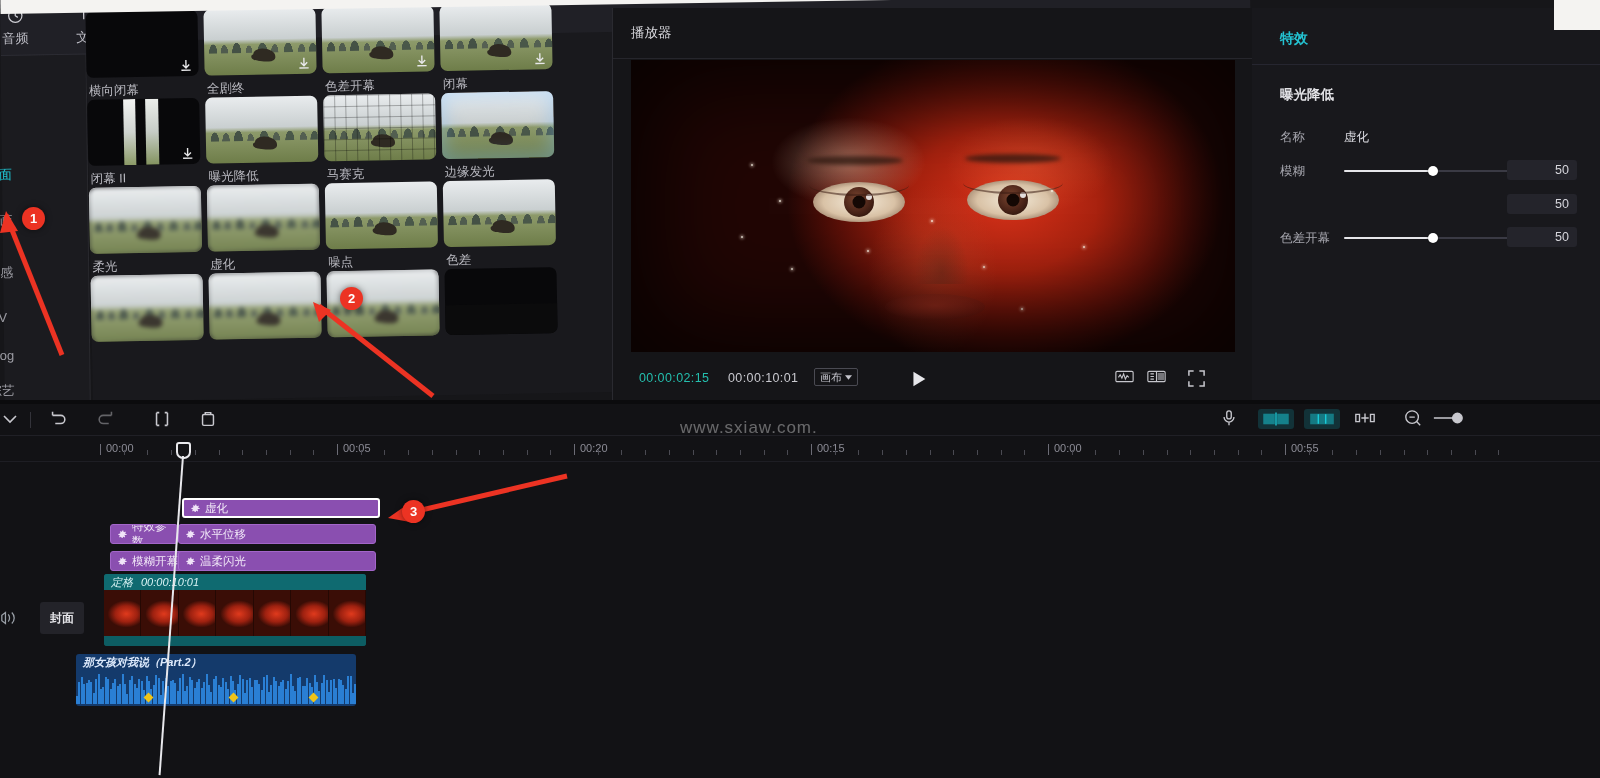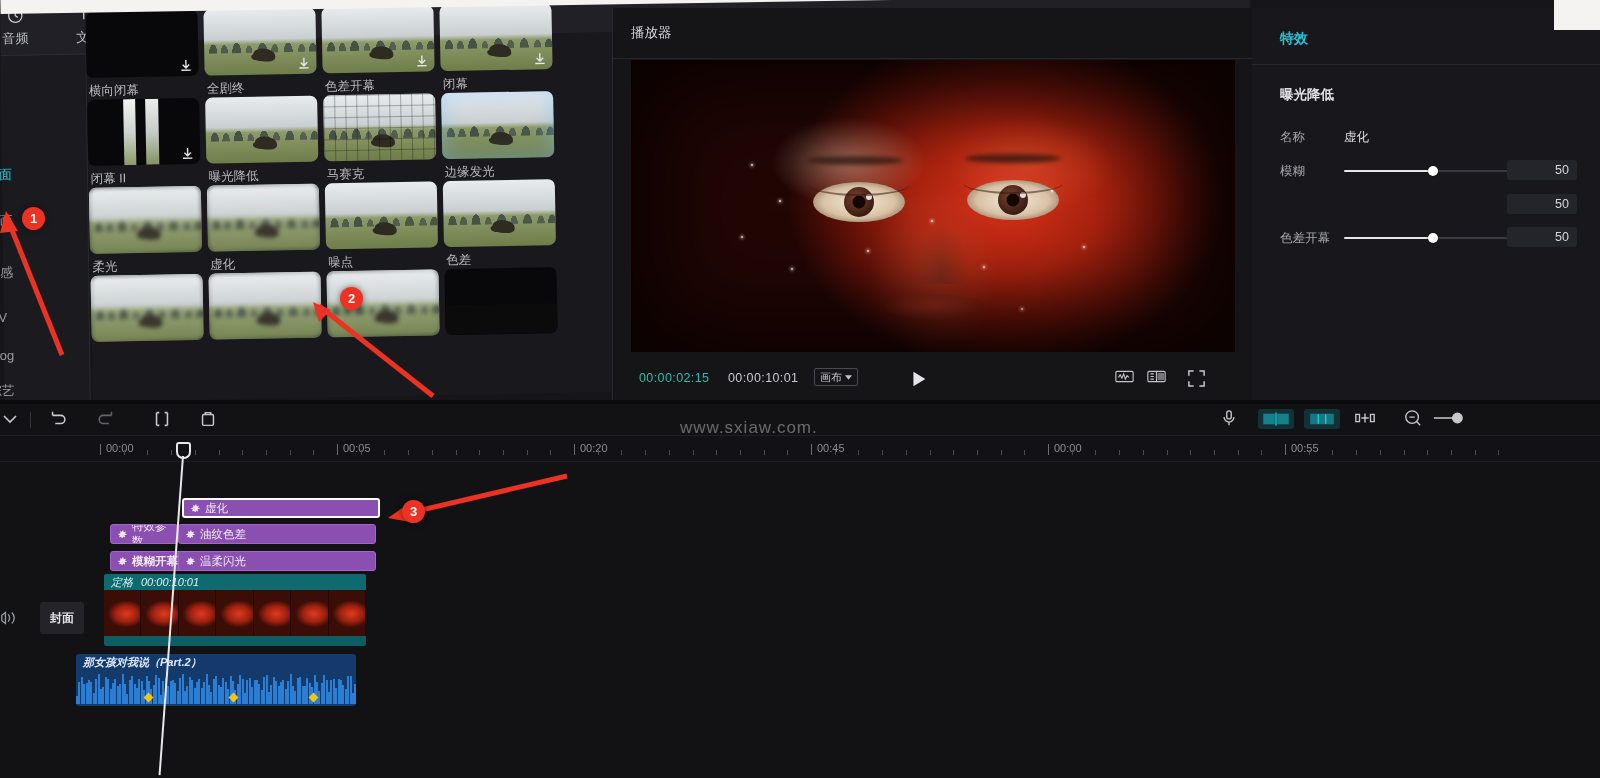--- a/index.html
+++ b/index.html
@@ -643,21 +643,21 @@
         <div class="rtick" style="left: 597.7px;"></div>
         <div class="rtick" style="left: 621.4px;"></div>
         <div class="rtick" style="left: 645.1px;"></div>
         <div class="rtick" style="left: 668.8px;"></div>
         <div class="rtick" style="left: 692.5px;"></div>
         <div class="rtick" style="left: 716.2px;"></div>
         <div class="rtick" style="left: 739.9px;"></div>
         <div class="rtick" style="left: 763.6px;"></div>
         <div class="rtick" style="left: 787.3px;"></div>
         <div class="rtick maj" style="left: 811px;"></div>
-        <div class="rlabel" style="left: 817px;">00:45</div>
+        <div class="rlabel" style="left: 817px;">00:15</div>
         <div class="rtick" style="left: 834.7px;"></div>
         <div class="rtick" style="left: 858.4px;"></div>
         <div class="rtick" style="left: 882.1px;"></div>
         <div class="rtick" style="left: 905.8px;"></div>
         <div class="rtick" style="left: 929.5px;"></div>
         <div class="rtick" style="left: 953.2px;"></div>
         <div class="rtick" style="left: 976.9px;"></div>
         <div class="rtick" style="left: 1000.6px;"></div>
         <div class="rtick" style="left: 1024.3px;"></div>
         <div class="rtick maj" style="left: 1048px;"></div>
@@ -702,24 +702,24 @@
             </svg>
         </span>
         <span>特效参数</span>
       </div>
       <div class="clip fx-clip" style="left:178px; top:62px; width:198px;">
         <span class="fx-ic">
           <svg width="11" height="11" viewBox="0 0 16 16" fill="currentColor">
               <path d="M8 5.2a2.8 2.8 0 1 0 0 5.6 2.8 2.8 0 0 0 0-5.6zm6 3.4V7.4l-1.6-.3-.4-1 .9-1.3-1-1-1.3.9-1-.4L9.3 2H7.7l-.3 1.6-1 .4-1.3-.9-1 1 .9 1.3-.4 1L2 7.4v1.2l1.6.3.4 1-.9 1.3 1 1 1.3-.9 1 .4.3 1.5h1.6l.3-1.5 1-.4 1.3.9 1-1-.9-1.3.4-1z"></path>
             </svg>
         </span>
-        <span>油纹色差</span>
-      </div>
-
-      <div class="clip fx-clip" style="left:110px; top:89px; width:76px;font-weight:bold;">
+        <span>水平位移</span>
+      </div>
+
+      <div class="clip fx-clip" style="left:110px; top:89px; width:76px;">
         <span class="fx-ic">
           <svg width="11" height="11" viewBox="0 0 16 16" fill="currentColor">
               <path d="M8 5.2a2.8 2.8 0 1 0 0 5.6 2.8 2.8 0 0 0 0-5.6zm6 3.4V7.4l-1.6-.3-.4-1 .9-1.3-1-1-1.3.9-1-.4L9.3 2H7.7l-.3 1.6-1 .4-1.3-.9-1 1 .9 1.3-.4 1L2 7.4v1.2l1.6.3.4 1-.9 1.3 1 1 1.3-.9 1 .4.3 1.5h1.6l.3-1.5 1-.4 1.3.9 1-1-.9-1.3.4-1z"></path>
             </svg>
         </span>
         <span>模糊开幕</span>
       </div>
       <div class="clip fx-clip" style="left:178px; top:89px; width:198px;">
         <span class="fx-ic">
           <svg width="11" height="11" viewBox="0 0 16 16" fill="currentColor">

